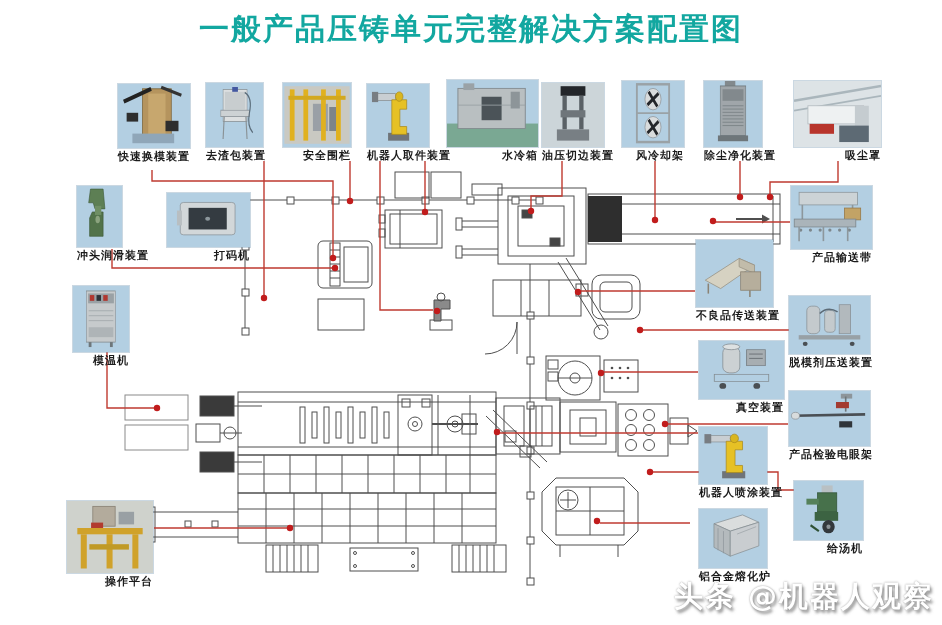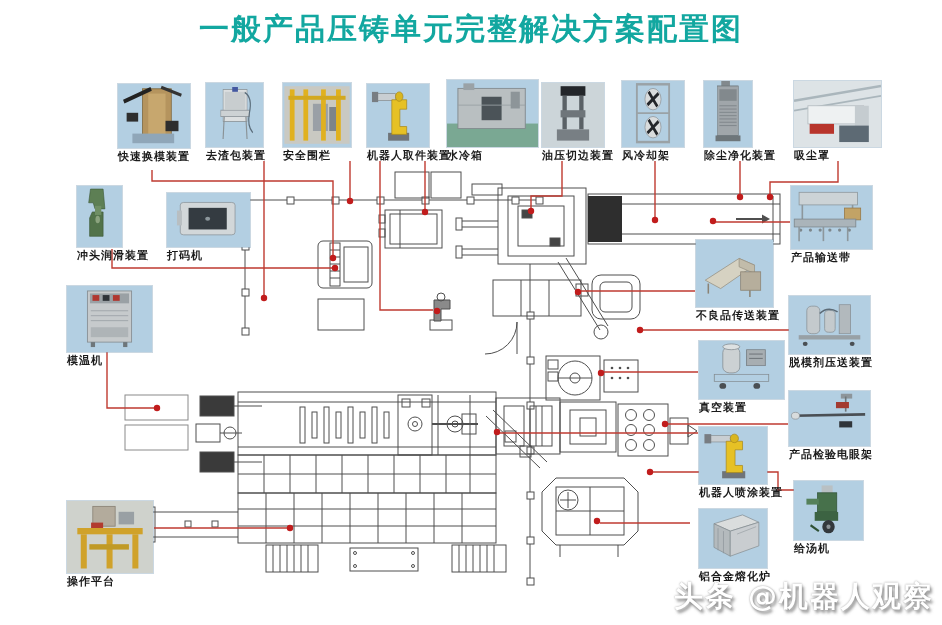--- a/index.html
+++ b/index.html
@@ -5,21 +5,21 @@
   html,body{margin:0;padding:0;background:#fff;}
   #page{position:relative;width:942px;height:625px;background:#ffffff;overflow:hidden;
         font-family:"DejaVu Sans","Liberation Sans",sans-serif;}
   .title{position:absolute;top:9px;left:0;width:100%;text-align:center;
          font-size:30px;font-weight:800;color:#12a7a0;letter-spacing:2px;}
   #diagram{position:absolute;left:0;top:0;width:942px;height:625px;pointer-events:none;}
   .eq{position:absolute;}
   .thumb{width:100%;background:#b3cfe2;box-shadow:0 0 0 1px rgba(125,158,182,.4);}
   .thumb svg{display:block;width:100%;height:100%;}
   .eq-label{margin-top:3px;font-size:11px;font-weight:700;color:#1b1b1b;
-            white-space:nowrap;letter-spacing:1px;line-height:12px;}
+            white-space:nowrap;letter-spacing:1px;line-height:12px;text-align:right;}
   .watermark{position:absolute;right:8px;bottom:8px;font-size:29px;font-weight:800;color:#ffffff;
              letter-spacing:2px;
              text-shadow:2px 3px 3px rgba(105,105,105,.7), 0 0 2px rgba(150,150,150,.95);text-align:center;}
 </style>
 </head>
 <body>
 
 <div id="page">
 
   <div class="title">一般产品压铸单元完整解决方案配置图</div>
@@ -386,21 +386,21 @@
       <line x1="24" y1="39" x2="76" y2="39" stroke="#9aa2a6" stroke-width="2"></line>
       <circle cx="50" cy="22" r="13" fill="#d9dcdd" stroke="#8b9398"></circle>
       <path d="M50,22 l9,-7 M50,22 l-9,7 M50,22 l7,9 M50,22 l-7,-9" stroke="#23262a" stroke-width="4"></path>
       <circle cx="50" cy="56" r="13" fill="#d9dcdd" stroke="#8b9398"></circle>
       <path d="M50,56 l9,-7 M50,56 l-9,7 M50,56 l7,9 M50,56 l-7,-9" stroke="#23262a" stroke-width="4"></path>
     </svg>
       </div>
     <div class="eq-label">风冷却架</div>
   </div>
 
-  <div class="eq" style="left:704px;top:81px;width:48px">
+  <div class="eq" style="left:704px;top:81px;width:58px">
     <div class="thumb" style="height:66px">
         <svg viewBox="0 0 100 80" preserveAspectRatio="none">
       <rect x="36" y="0" width="18" height="8" fill="#82898d"></rect>
       <rect x="28" y="6" width="44" height="60" fill="#a0a6aa" stroke="#6e767a"></rect>
       <rect x="32" y="10" width="36" height="14" fill="#82898d"></rect>
       <g stroke="#70787c">
         <line x1="32" y1="30" x2="68" y2="30"></line>
             <line x1="32" y1="34" x2="68" y2="34"></line>
         <line x1="32" y1="38" x2="68" y2="38"></line>
             <line x1="32" y1="42" x2="68" y2="42"></line>
@@ -446,21 +446,21 @@
         <svg viewBox="0 0 100 80" preserveAspectRatio="none">
       <rect x="16" y="14" width="66" height="48" rx="4" fill="#d2d7d9" stroke="#8b9398"></rect>
       <rect x="26" y="22" width="46" height="32" fill="#343b41"></rect>
       <circle cx="49" cy="38" r="3" fill="#8d979c"></circle>
       <rect x="12" y="26" width="6" height="22" fill="#b8bec1"></rect>
     </svg>
       </div>
     <div class="eq-label">打码机</div>
   </div>
 
-  <div class="eq" style="left:67px;top:286px;width:85px">
+  <div class="eq" style="left:73px;top:286px;width:56px">
     <div class="thumb" style="height:66px">
         <svg viewBox="0 0 100 80" preserveAspectRatio="none">
       <rect x="24" y="6" width="52" height="62" fill="#c6cacc" stroke="#858d91"></rect>
       <rect x="27" y="9" width="46" height="12" fill="#9aa1a5"></rect>
       <rect x="30" y="11" width="8" height="7" fill="#b03830"></rect>
       <rect x="42" y="11" width="8" height="7" fill="#2e3338"></rect>
       <rect x="54" y="11" width="8" height="7" fill="#b03830"></rect>
       <g stroke="#9aa1a5">
             <line x1="28" y1="30" x2="72" y2="30"></line>
             <line x1="28" y1="36" x2="72" y2="36"></line>

